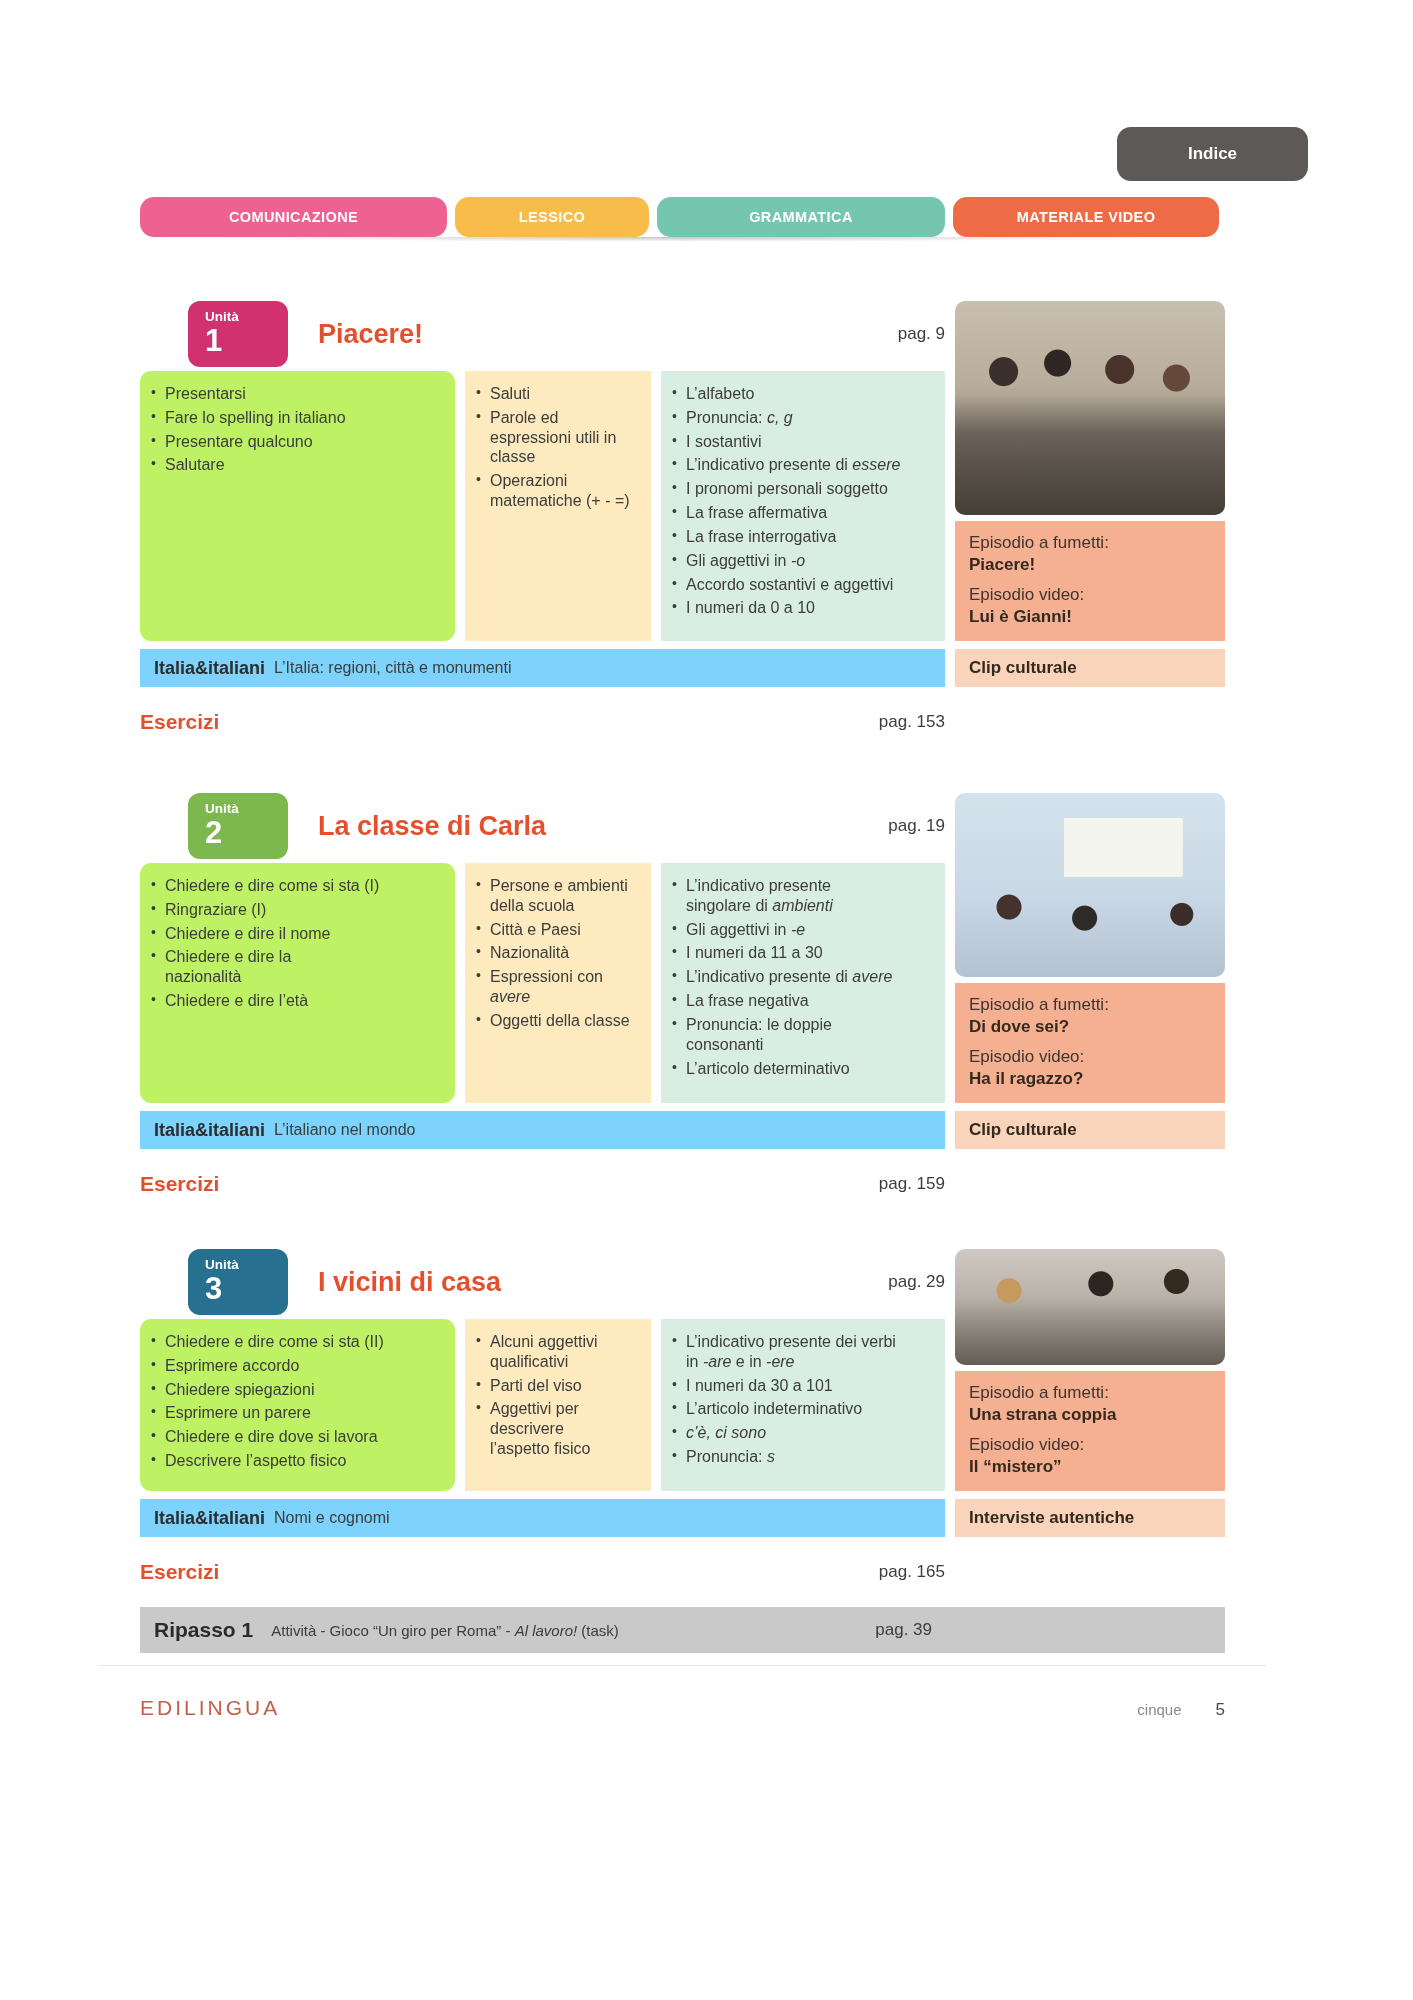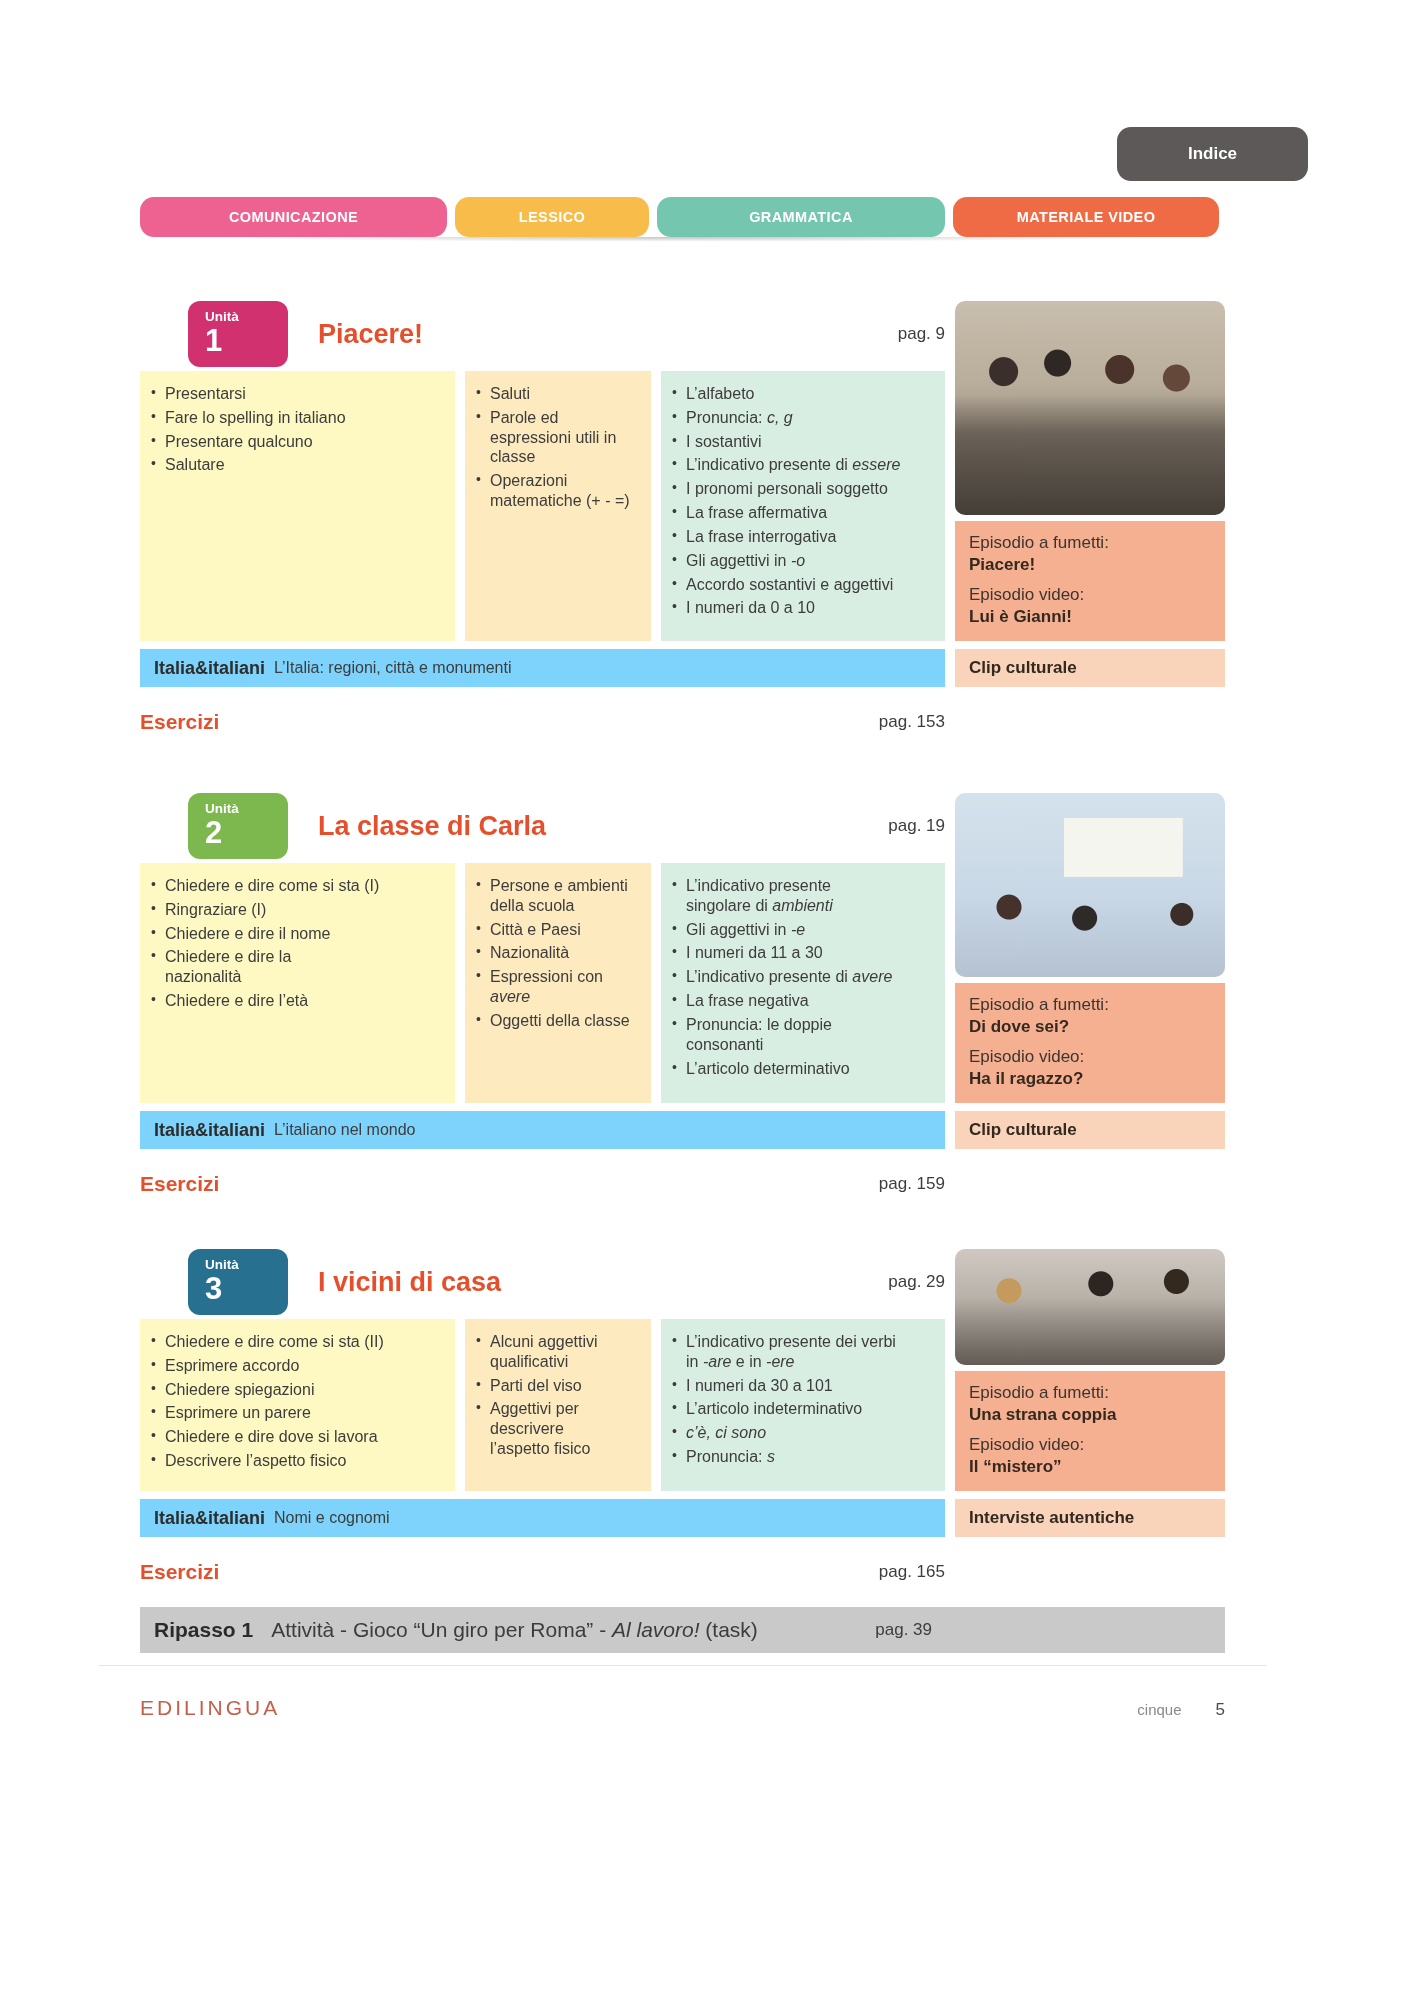--- a/index.html
+++ b/index.html
@@ -32,21 +32,21 @@
     display:flex;flex-direction:column;justify-content:center;padding-left:17px;box-sizing:border-box;}
   .badge-1{background:#d2316f;} .badge-2{background:#7db84e;} .badge-3{background:#27708f;}
   .badge-unita{font-size:13.5px;font-weight:bold;line-height:1.1;}
   .badge-num{font-size:31px;font-weight:bold;line-height:1.05;}
   .unit-title{margin:0 0 0 30px;font-size:27px;font-weight:bold;color:#e4502c;}
   .unit-page{margin-left:auto;font-size:17px;color:#3d3d3d;}
 
   .unit-cols{grid-column:1;grid-row:2;display:flex;gap:10px;align-items:stretch;}
   .unit-1 .unit-cols{min-height:270px;} .unit-2 .unit-cols{min-height:240px;} .unit-3 .unit-cols{min-height:172px;}
   ul.col{margin:0;padding:13px 8px 13px 10px;list-style:none;box-sizing:border-box;}
-  .col-pink{width:315px;background:#fef9c3;}
+  .col-pink{width:315px;background:#bef264;border-radius:11px;}
   .col-yellow{width:186px;background:#fdeabf;}
   .col-green{width:284px;background:#d9eee3;}
   ul.col li{position:relative;padding-left:15px;margin-bottom:4px;
     font-size:16px;line-height:1.24;color:#3c3c3c;white-space:pre-line;}
   ul.col li::before{content:"•";position:absolute;left:1px;top:0;font-size:14px;color:#3c3c3c;}
 
   
   .video-col{grid-column:2;grid-row:1 / 3;display:flex;flex-direction:column;}
   .photo{flex:1;border-radius:10px;margin-bottom:6px;min-height:100px;background-repeat:no-repeat;}
   .photo-1{background:
@@ -84,21 +84,21 @@
     font-size:17px;font-weight:bold;color:#33291f;}
   .esercizi-row{grid-column:1;grid-row:4;margin-top:14px;height:42px;
     display:flex;align-items:center;}
   .esercizi-label{font-size:21px;font-weight:bold;color:#e4502c;}
   .esercizi-page{margin-left:auto;font-size:17px;color:#3d3d3d;}
 
   
   .ripasso{margin-top:14px;height:46px;background:#c9c9c9;display:flex;align-items:center;
     padding:0 11px 0 14px;box-sizing:border-box;}
   .ripasso-label{font-size:21px;font-weight:bold;color:#2b2b2b;margin-right:18px;}
-  .ripasso-text{font-size:21px;color:#3c3c3c;}
+  .ripasso-text{font-size:15px;color:#3c3c3c;}
   .ripasso-page{margin-left:auto;margin-right:282px;font-size:17px;color:#3d3d3d;}
 
   
   .footer-line{margin:12px -42px 0;height:1px;background:#eae7e4;}
   .footer{margin-top:30px;display:flex;align-items:baseline;}
   .logo{font-size:21px;letter-spacing:3px;color:#c4604a;}
   .folio{margin-left:auto;display:flex;align-items:baseline;gap:34px;}
   .folio-word{font-size:15px;color:#8a8a8a;}
   .folio-num{font-size:17px;color:#4a4a4a;}
   em{font-style:italic;}

